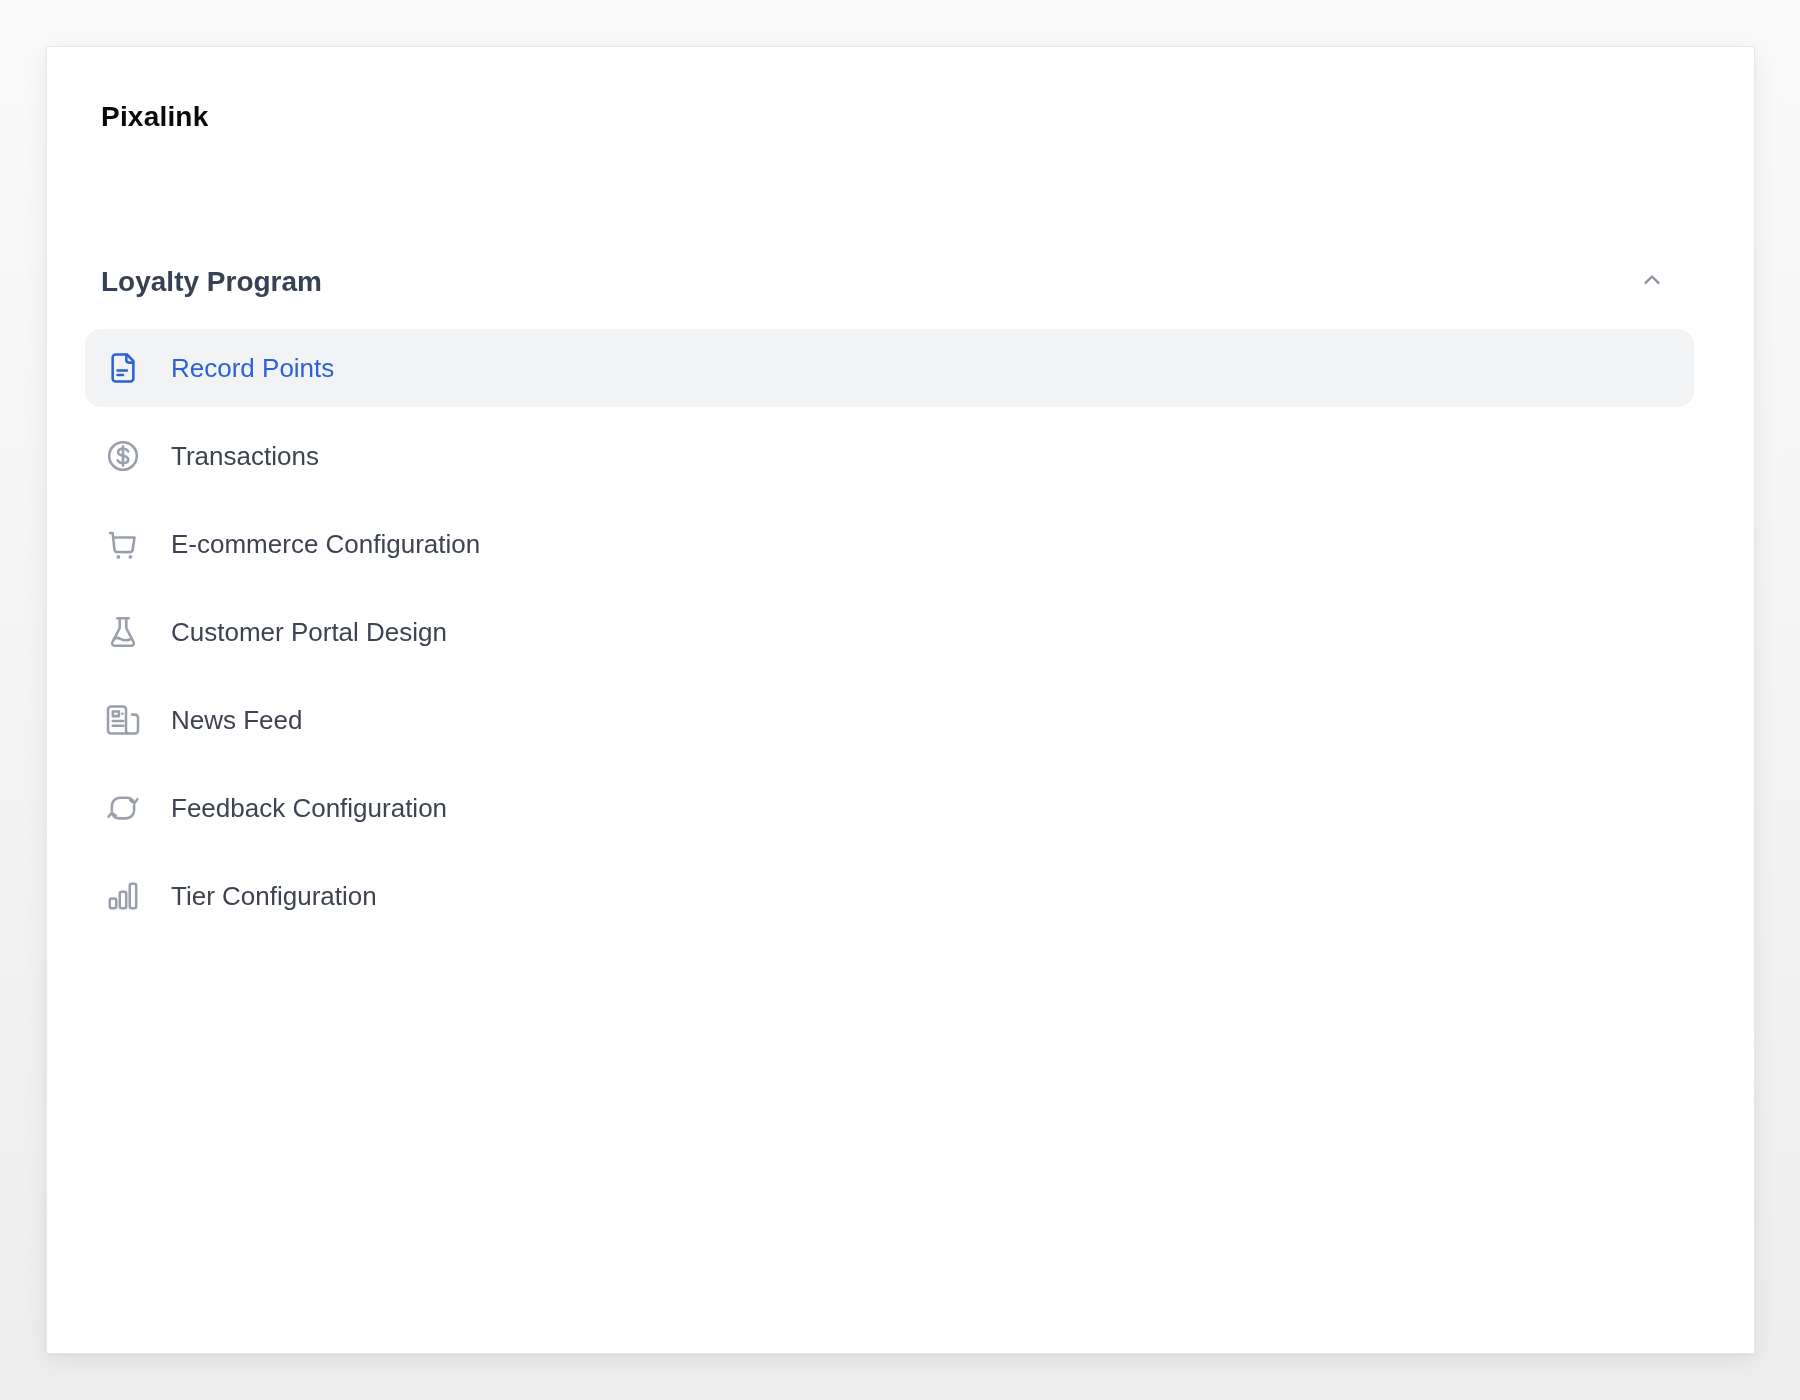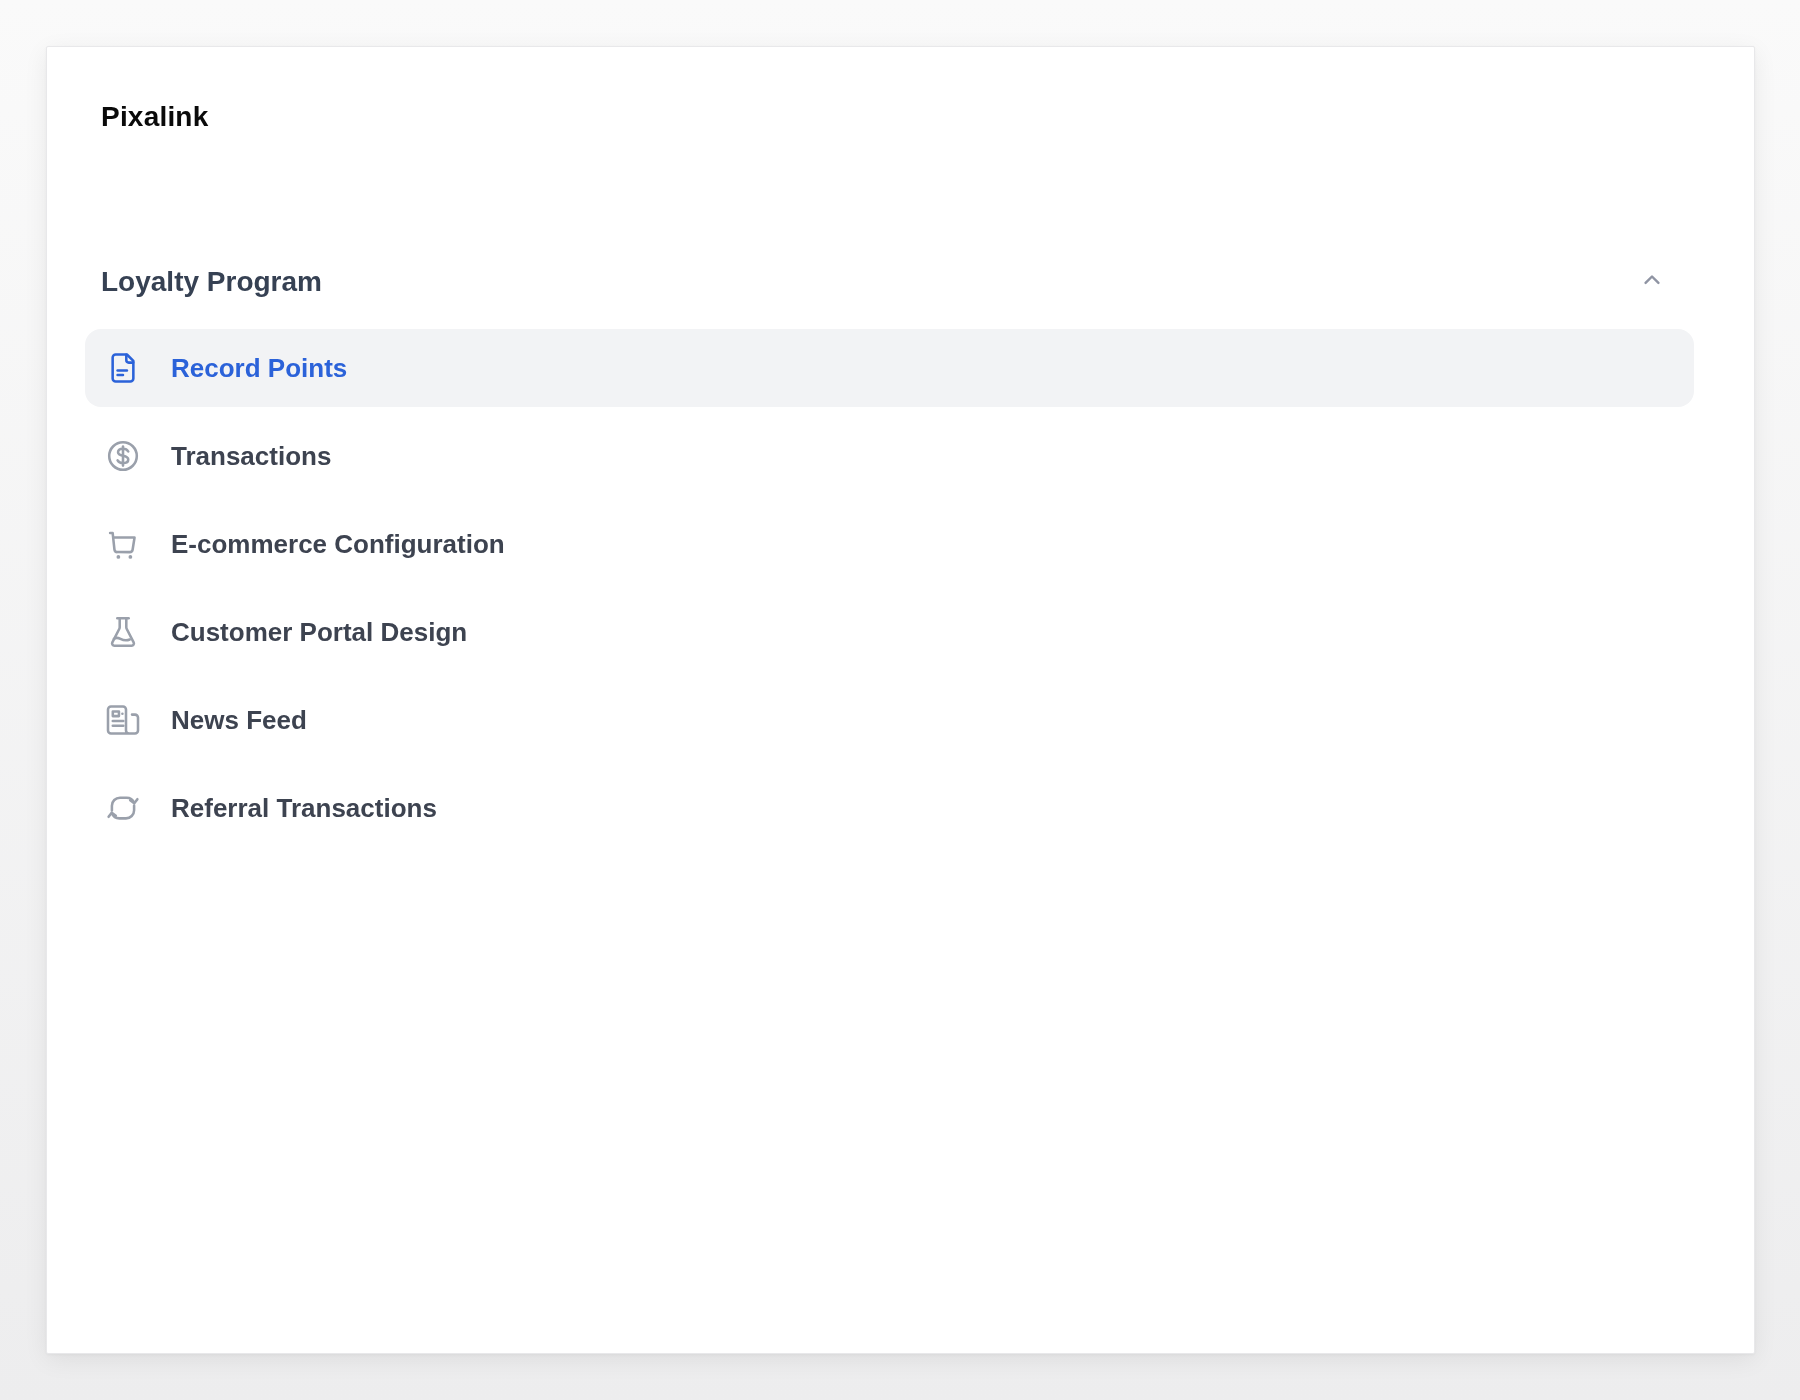--- a/index.html
+++ b/index.html
@@ -55,21 +55,20 @@
   }
   .collapse-btn{
     background:none;border:none;cursor:pointer;
     display:flex;align-items:center;justify-content:center;
     width:36px;height:36px;color:var(--chevron);
   }
   .nav-list{
     margin-top:30px;
     margin-left:-16px;
     margin-right:0;
-    font-weight:bold;
   }
   .nav-item{
     display:flex;
     align-items:center;
     gap:30px;
     height:78px;
     padding:0 20px;
     border-radius:16px;
     margin-bottom:10px;
     cursor:pointer;
@@ -174,16 +173,26 @@
   </div>
       <div class="nav-item">
     <span class="nav-icon">
           <svg class="stroke-ic" viewBox="0 0 24 24">
             <path d="M4.6 13.6v-3.1a5.4 5.4 0 0 1 5.4-5.4h4.4a5.4 5.4 0 0 1 5 3.4"></path>
             <path d="m16.8 6.8 2.7 2.1 2.1-2.8"></path>
             <path d="M19.4 10.4v3.1a5.4 5.4 0 0 1-5.4 5.4H9.6a5.4 5.4 0 0 1-5-3.4"></path>
             <path d="m7.2 17.2-2.7-2.1-2.1 2.8"></path>
           </svg>
         </span>
-    <span class="nav-label">Referral Transactions</span>
+    <span class="nav-label">Feedback Configuration</span>
+  </div>
+      <div class="nav-item">
+    <span class="nav-icon">
+          <svg class="stroke-ic" viewBox="0 0 24 24">
+            <rect x="3.2" y="13.6" width="4.3" height="6.6" rx="1.3"></rect>
+            <rect x="9.85" y="9.2" width="4.3" height="11" rx="1.3"></rect>
+            <rect x="16.5" y="3.8" width="4.3" height="16.4" rx="1.3"></rect>
+          </svg>
+        </span>
+    <span class="nav-label">Tier Configuration</span>
   </div>
     </nav>
 </div>
 
 </body></html>

